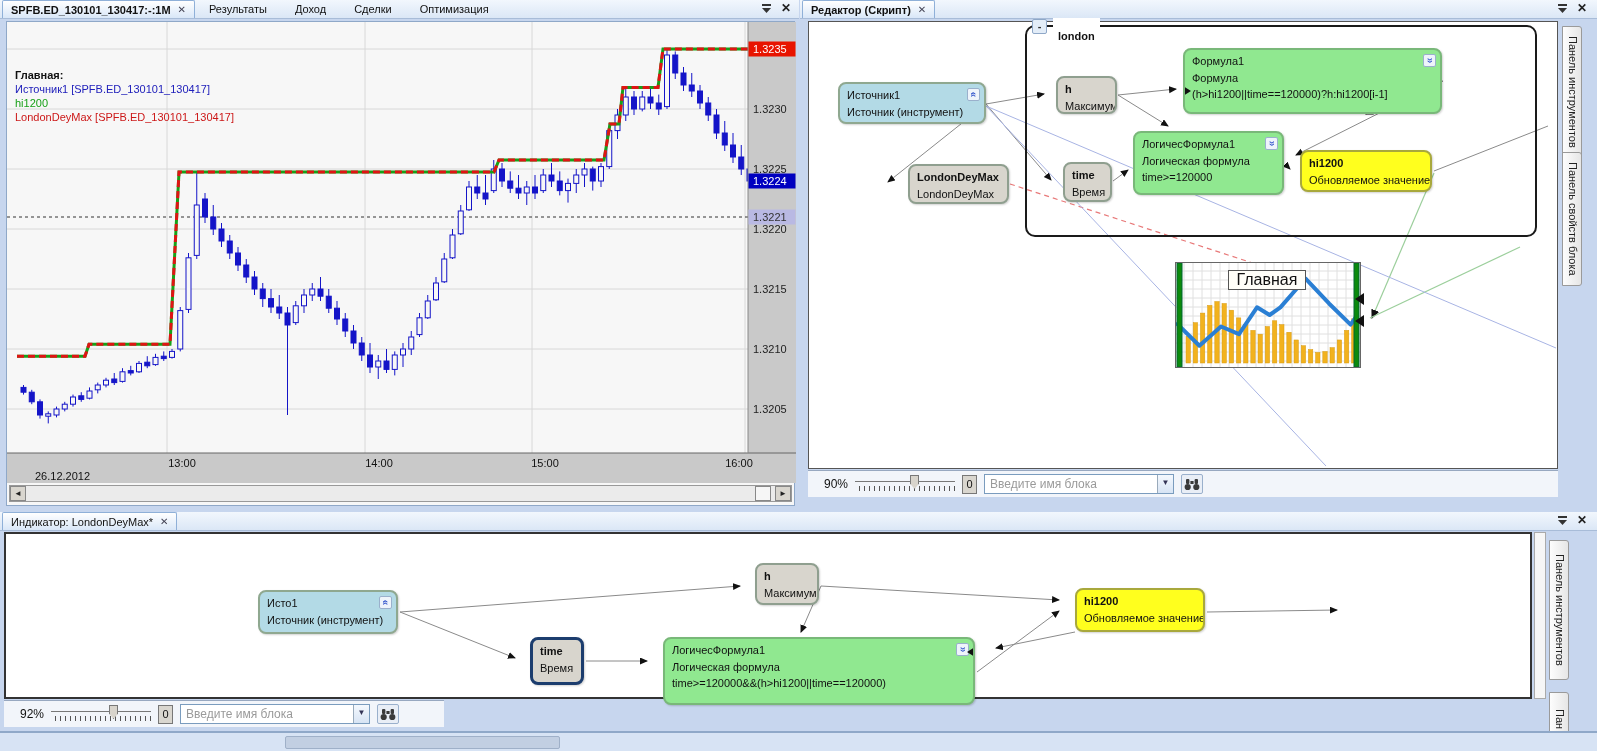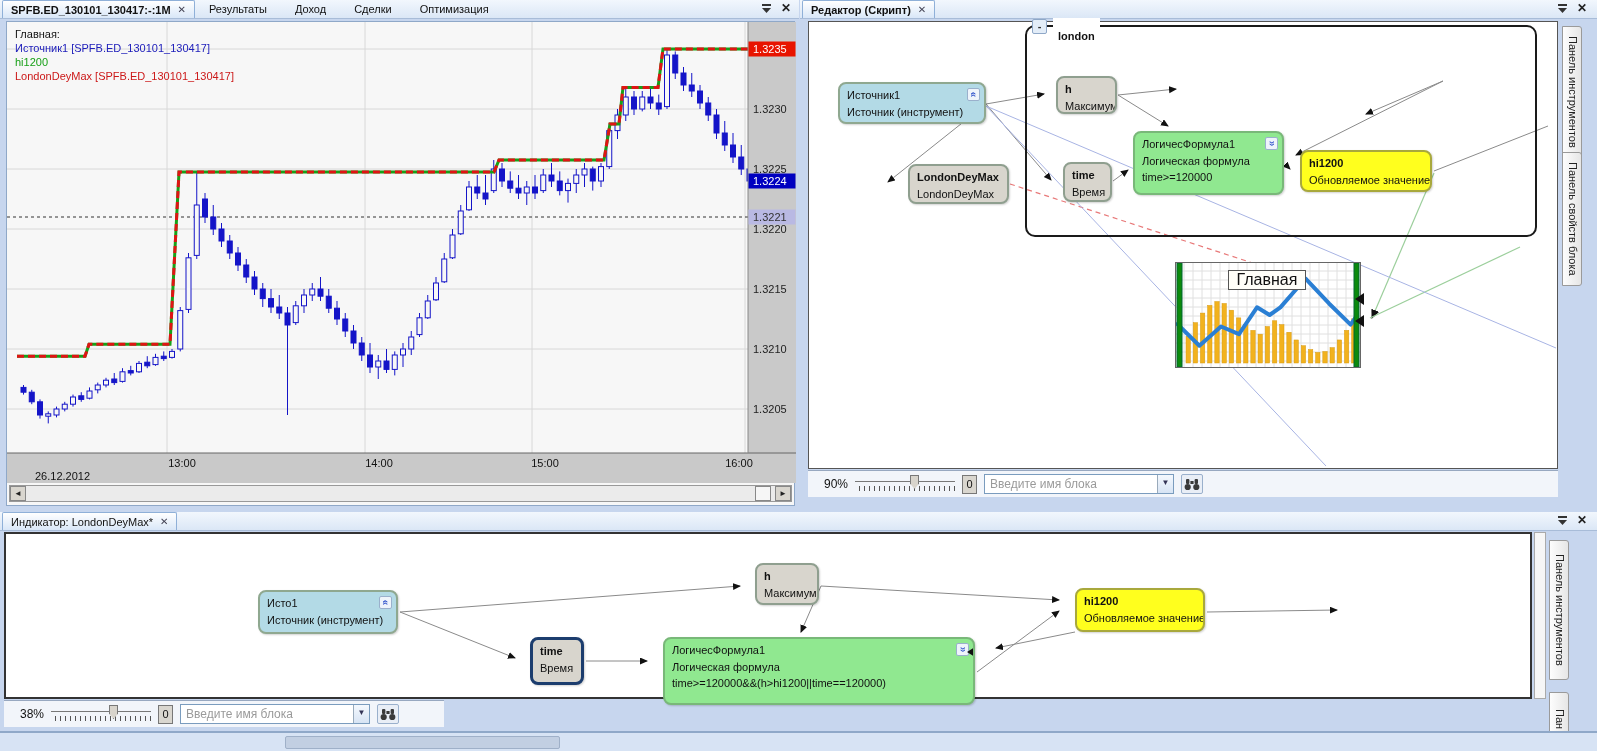--- a/index.html
+++ b/index.html
@@ -333,21 +333,21 @@
         <text x="746" y="163" font-size="11" font-family="Liberation Sans, sans-serif" fill="#ffffff">1.3224</text>
         <rect x="741.5" y="187.5" width="47" height="15" fill="#b9b9e3"></rect>
         <text x="746" y="199" font-size="11" font-family="Liberation Sans, sans-serif" fill="#333333">1.3221</text>
         <text x="175" y="445" text-anchor="middle" font-size="11" font-family="Liberation Sans, sans-serif" fill="#111">13:00</text>
         <text x="372" y="445" text-anchor="middle" font-size="11" font-family="Liberation Sans, sans-serif" fill="#111">14:00</text>
         <text x="538" y="445" text-anchor="middle" font-size="11" font-family="Liberation Sans, sans-serif" fill="#111">15:00</text>
         <text x="732" y="445" text-anchor="middle" font-size="11" font-family="Liberation Sans, sans-serif" fill="#111">16:00</text>
         <text x="28" y="458" font-size="11" font-family="Liberation Sans, sans-serif" fill="#111">26.12.2012</text>
       </svg>
     <div id="chart-legend">
-        <div style="font-weight: normal;">Главная:</div>
+        <div style="font-weight: bold; margin-top: 41px;">Главная:</div>
         <div style="color: rgb(32, 32, 187);">Источник1 [SPFB.ED_130101_130417]</div>
         <div style="color: rgb(24, 160, 24);">hi1200</div>
         <div style="color: rgb(204, 24, 24);">LondonDeyMax [SPFB.ED_130101_130417]</div>
       </div>
     <div class="hscroll">
       <div class="sb-btn" style="left:0;">◄</div>
       <div class="sb-thumb" style="right:20px;width:16px;"></div>
       <div class="sb-btn" style="right:0;">►</div>
     </div>
   </div>
@@ -405,21 +405,21 @@
       <svg class="pin-svg" width="11" height="9" viewBox="0 0 11 9">
           <rect x="1" y="0" width="9" height="2" fill="#333"></rect>
           <polygon points="1,4 10,4 5.5,9" fill="#333"></polygon>
         </svg>
       <span class="win-x">✕</span>
     </div>
   </div>
   <div class="canvas thick" style="left:4px;top:20px;width:1528px;height:167px;"></div>
   <div class="vscroll" style="left:1534px;top:20px;height:167px;"></div>
   <div class="footer" style="left:4px;top:188px;width:440px;height:27px;">
-    <span class="zoom-label">38%</span>
+    <span class="zoom-label">92%</span>
     <div class="slider">
       <div class="track"></div>
         <div class="ticks"></div>
       <div class="thumb" style="left:58%;"></div>
     </div>
     <div class="zero-btn">0</div>
     <div class="combo">
       <input placeholder="Введите имя блока" style="">
       <div class="dd">▼</div>
     </div>
@@ -539,20 +539,27 @@
       </svg><div class="mc-label">Главная</div><div class="mc-arrow" style="top: 30px;"></div><div class="mc-arrow" style="top: 52px;"></div></div>
     <div class="block c-blue" style="left: 838px; top: 82px; width: 148px; height: 42px;">
       <div class="b-title">Источник1</div>
       <div class="chev up">«</div>
       <div class="b-line">Источник (инструмент)</div>
     </div>
     <div class="block c-gray" style="left: 1056px; top: 76px; width: 61px; height: 38px;">
       <div class="b-title bold">h</div>
       <div class="b-line">Максимум</div>
     </div>
+    <div class="block c-green" style="left: 1183px; top: 48px; width: 259px; height: 66px;">
+      <div class="b-title">Формула1</div>
+      <div class="chev down">«</div>
+      <div class="b-line">Формула</div>
+      <div class="b-line">(h&gt;hi1200||time==120000)?h:hi1200[i-1]</div>
+      <div class="arr" style="left: -2px; top: 36px;"></div>
+    </div>
     <div class="block c-gray" style="left: 908px; top: 164px; width: 101px; height: 40px;">
       <div class="b-title bold">LondonDeyMax</div>
       <div class="b-line">LondonDeyMax</div>
     </div>
     <div class="block c-gray" style="left: 1063px; top: 162px; width: 49px; height: 40px;">
       <div class="b-title bold">time</div>
       <div class="b-line">Время</div>
     </div>
     <div class="block c-green" style="left: 1133px; top: 131px; width: 151px; height: 64px;">
       <div class="b-title">ЛогичесФормула1</div>

